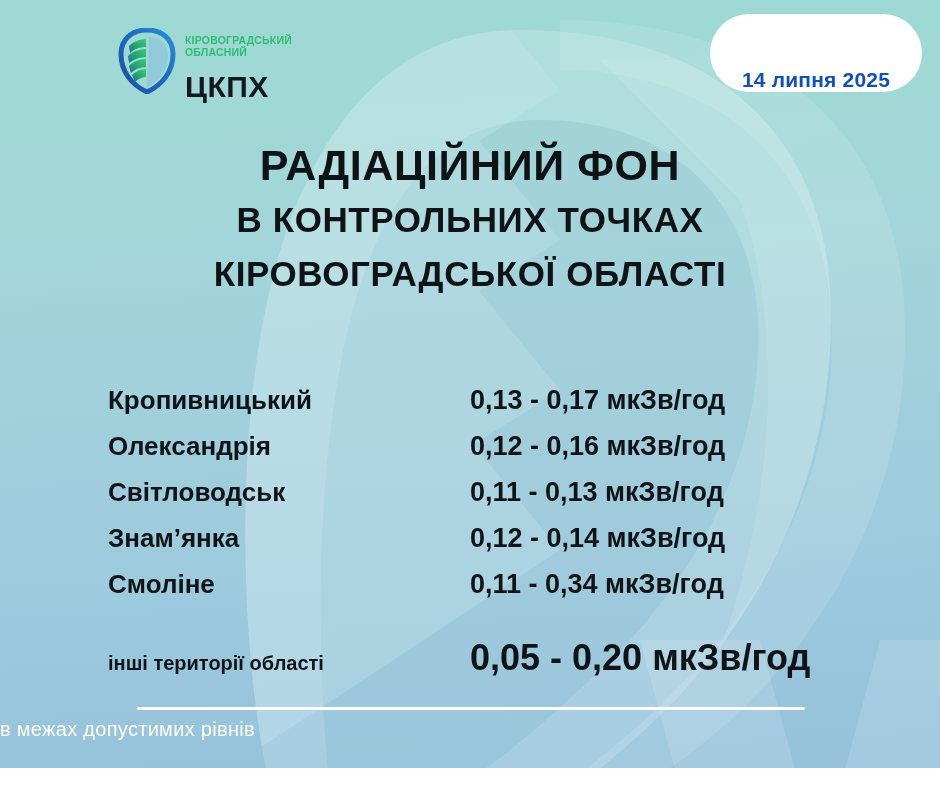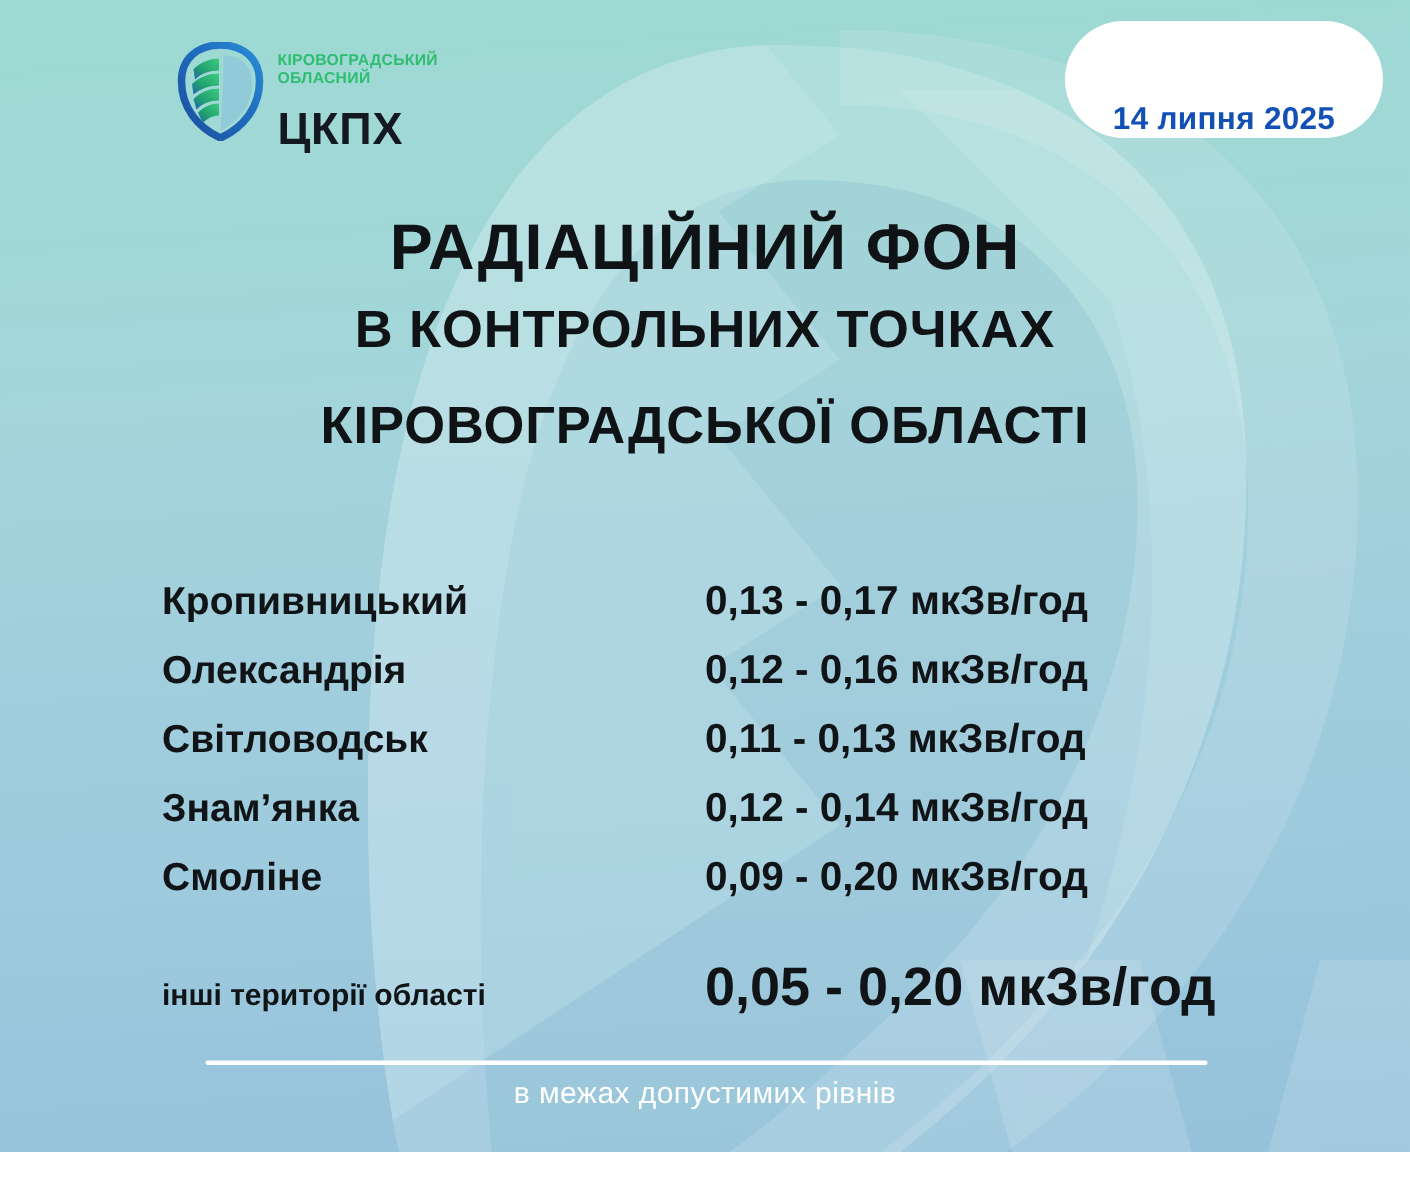--- a/index.html
+++ b/index.html
@@ -112,21 +112,21 @@
   }
   .title-line {
     font-weight: bold;
     letter-spacing: 0.6px;
     line-height: 1.07;
     white-space: nowrap;
     margin-top: 18px;
   }
   .title-line.l1 { font-size: 43px; }
   .title-line.l2 { font-size: 35px; margin-top: 13px; }
-  .title-line.l3 { font-size: 35px; margin-top: 27px; }
+  .title-line.l3 { font-size: 35px; margin-top: 17px; }
 
   
   .readings {
     position: absolute;
     left: 108px;
     top: 385px;
     width: 724px;
   }
   .row {
     display: flex;
@@ -168,21 +168,20 @@
     width: 668px;
     height: 3px;
     background: #ffffff;
     border-radius: 2px;
   }
   .footnote {
     position: absolute;
     left: 0;
     right: 0;
     top: 718px;
-    text-align: center;
     font-size: 20px;
     color: #ffffff;
     letter-spacing: 0.3px;
   }
 </style>
 </head>
 <body>
 
 <div class="poster">
 
@@ -302,21 +301,21 @@
       <span class="value">0,11 - 0,13 мкЗв/год</span>
     </div>
 
     <div class="row">
       <span class="label">Знам’янка</span>
       <span class="value">0,12 - 0,14 мкЗв/год</span>
     </div>
 
     <div class="row">
       <span class="label">Смоліне</span>
-      <span class="value">0,09 - 0,20 мкЗв/год</span>
+      <span class="value">0,11 - 0,34 мкЗв/год</span>
     </div>
 
     <div class="row other">
       <span class="label">інші території області</span>
       <span class="value">0,05 - 0,20 мкЗв/год</span>
     </div>
   </div>
 
   <div class="divider"></div>
   <div class="footnote">в межах допустимих рівнів</div>

